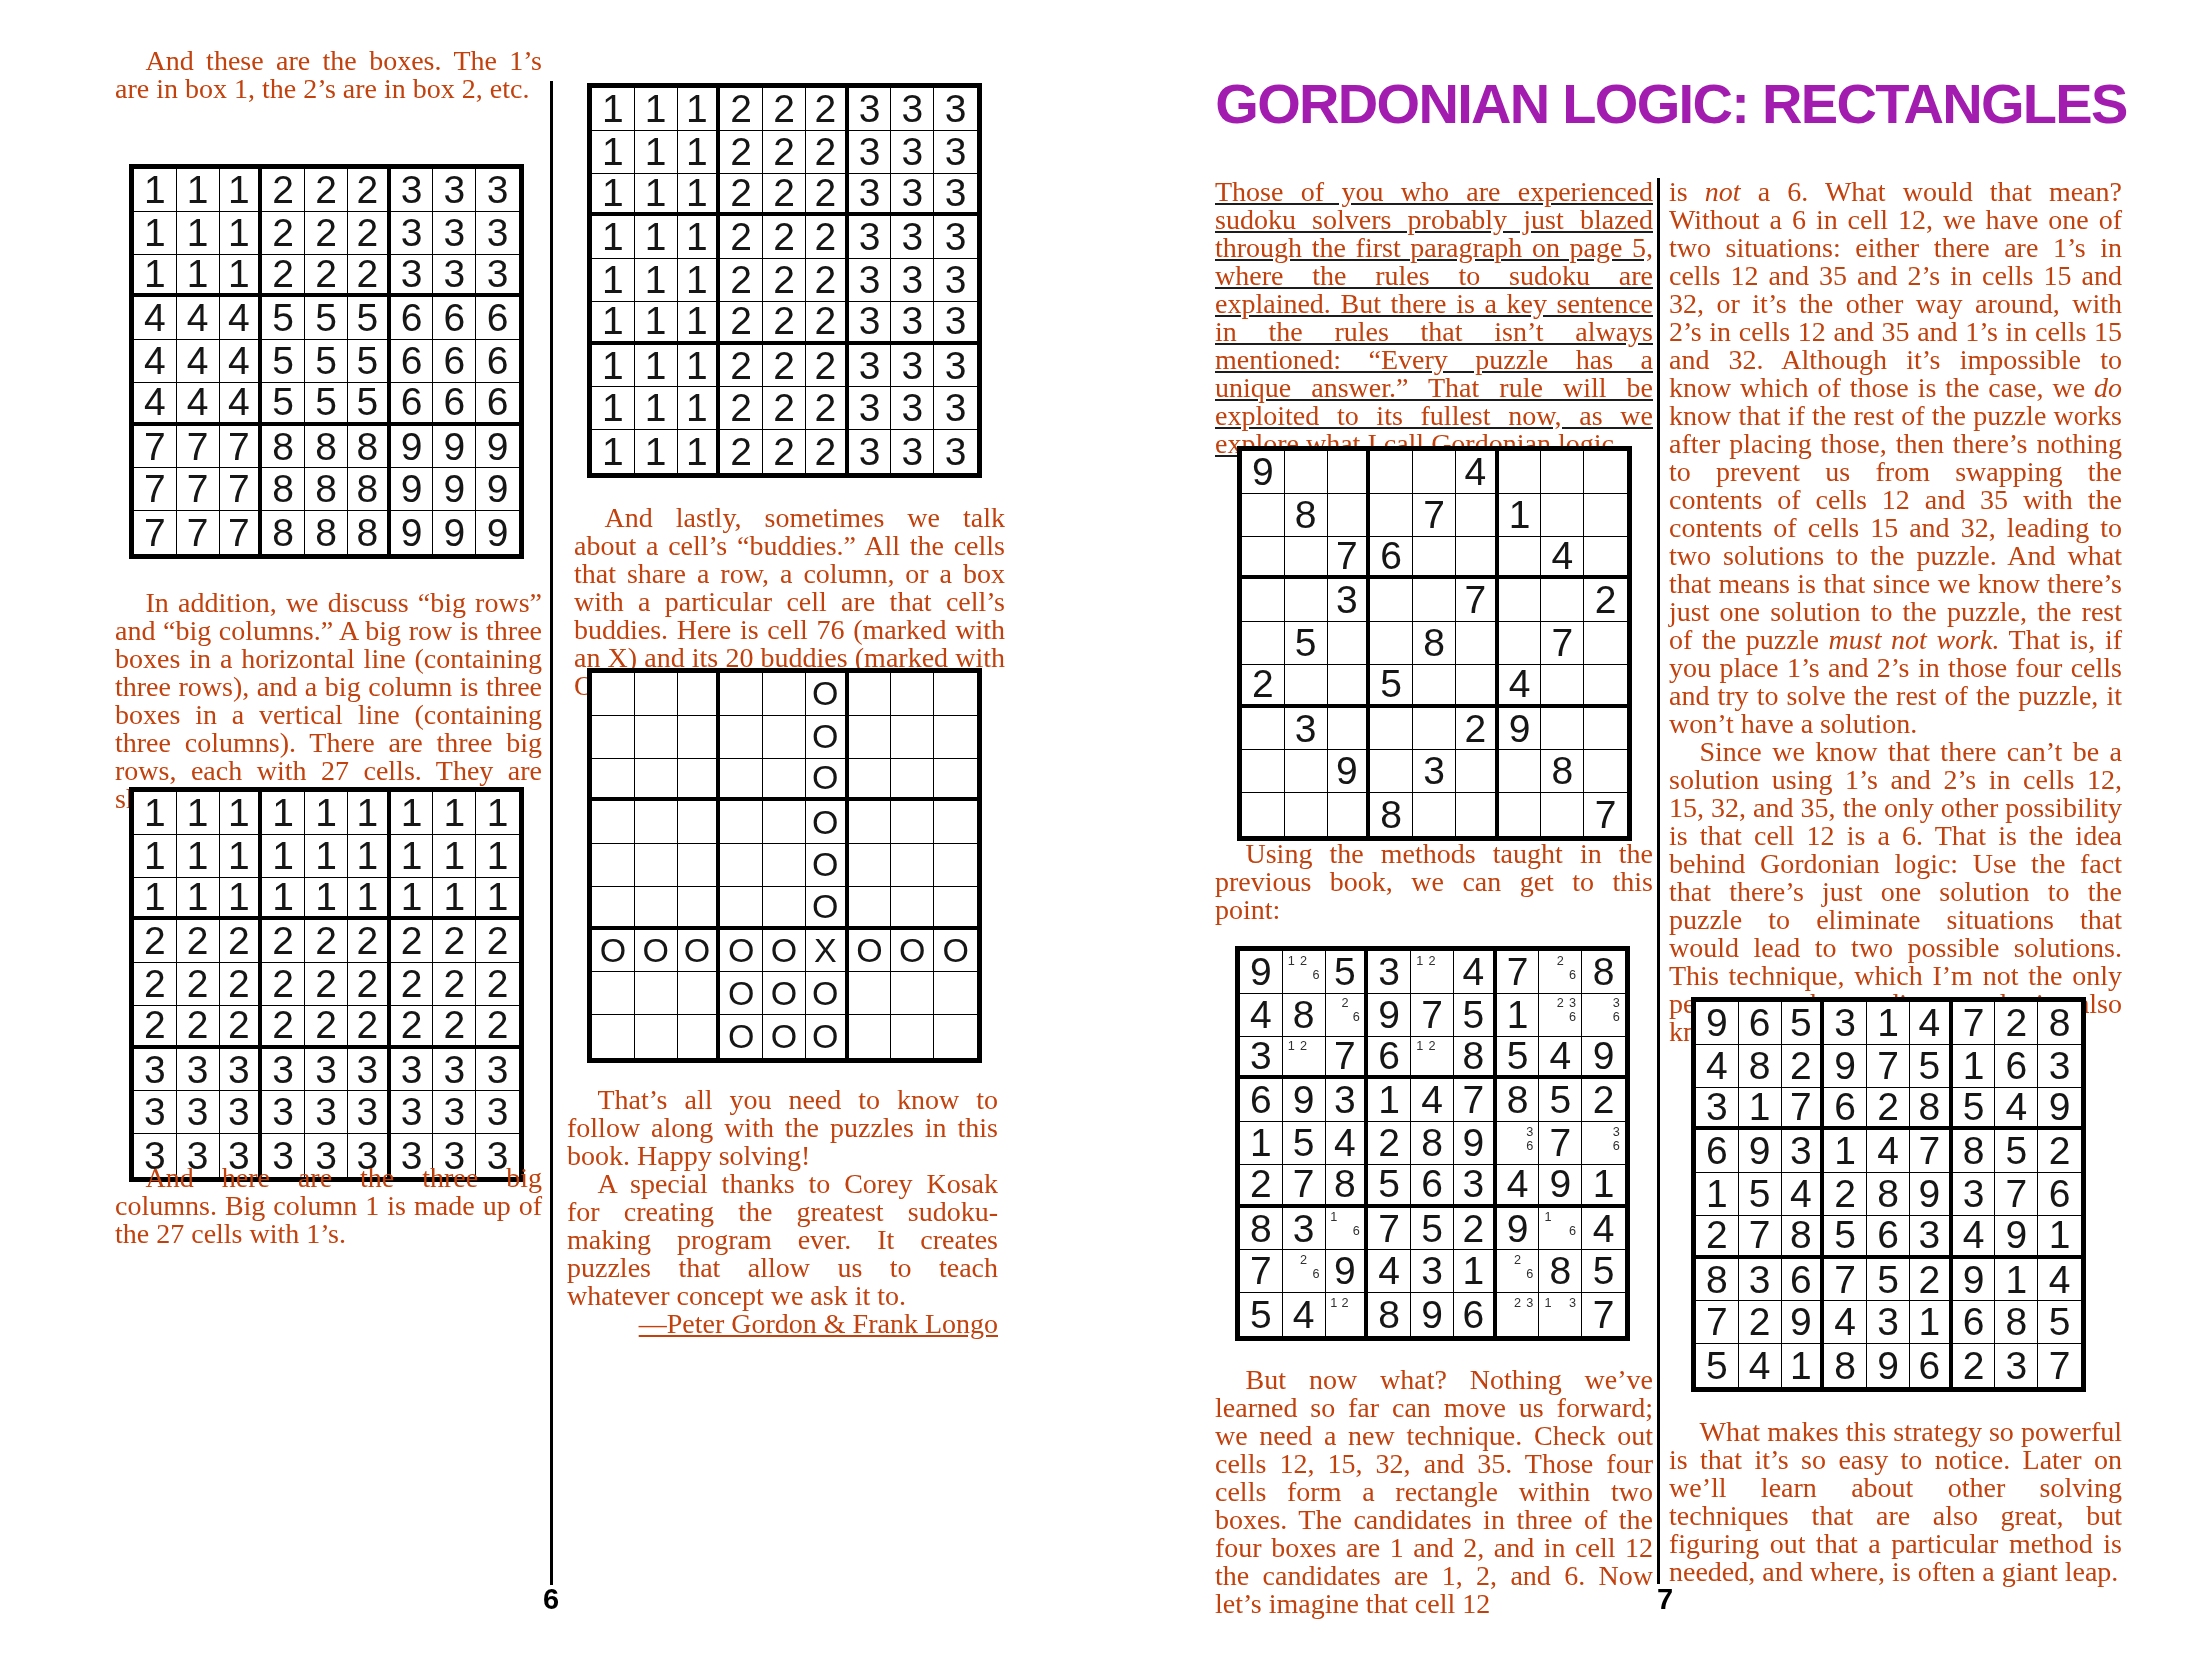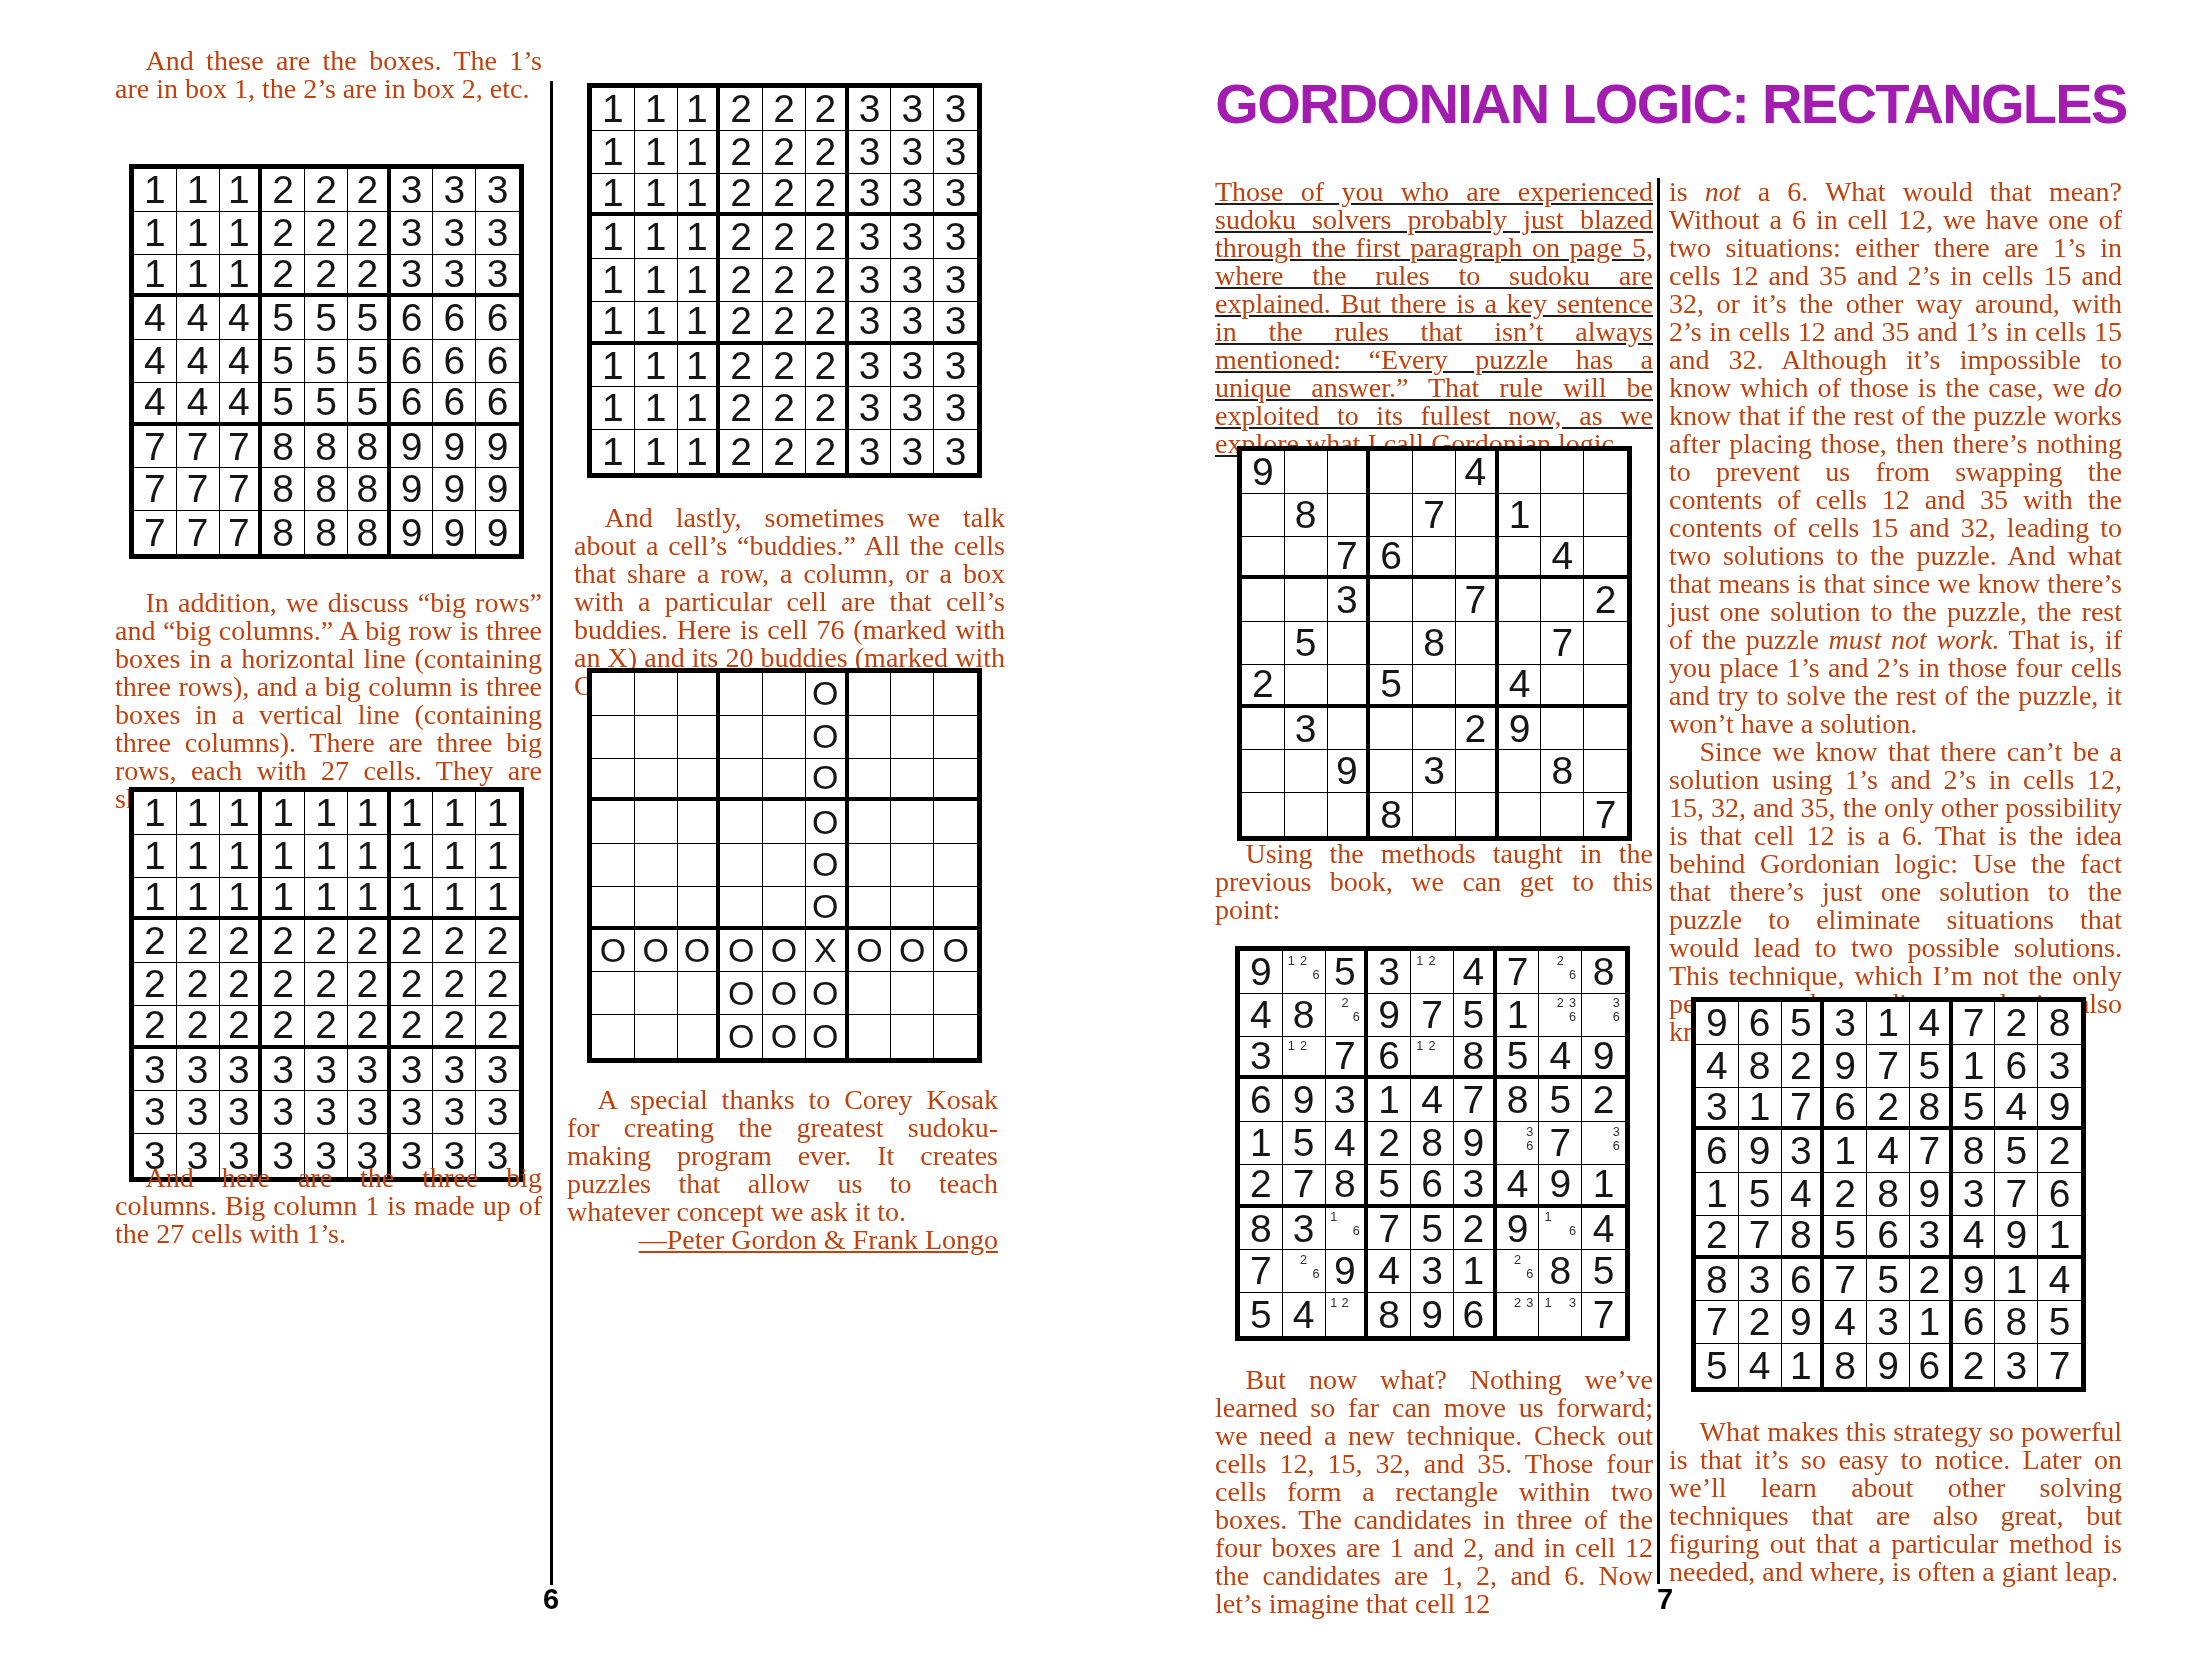--- a/index.html
+++ b/index.html
@@ -407,20 +407,21 @@
     <div class="cell r8 c2"></div>
     <div class="cell r8 c3">O</div>
     <div class="cell r8 c4">O</div>
     <div class="cell r8 c5">O</div>
     <div class="cell r8 c6"></div>
     <div class="cell r8 c7"></div>
     <div class="cell r8 c8"></div>
   </div>
 
 <div class="text-block" style="left:567px; top:1086px; width:431px;">
+    <p class="indent"><span>That’s all you need to know to follow along with the puzzles in this book. Happy solving!</span></p>
     <p class="indent"><span>A special thanks to Corey Kosak for creating the greatest sudoku-making program ever. It creates puzzles that allow us to teach whatever concept we ask it to.</span></p>
     <p class=" align-right"><span>—Peter Gordon &amp; Frank Longo</span></p>
   </div>
 
 <div class="vrule" style="left:550px; top:81px; height:1504px;"></div>
 
 <div class="pageno" style="left:551px; top:1583px;">6</div>
 
 <div class="page-title">GORDONIAN LOGIC: RECTANGLES</div>
 

